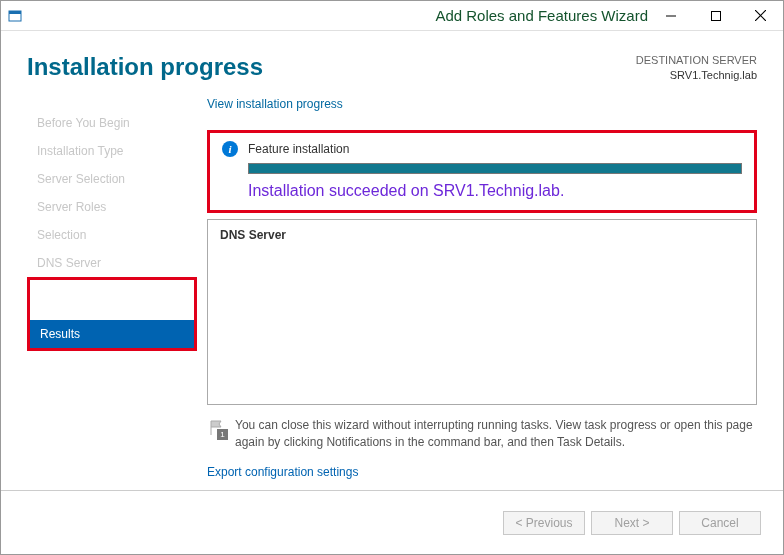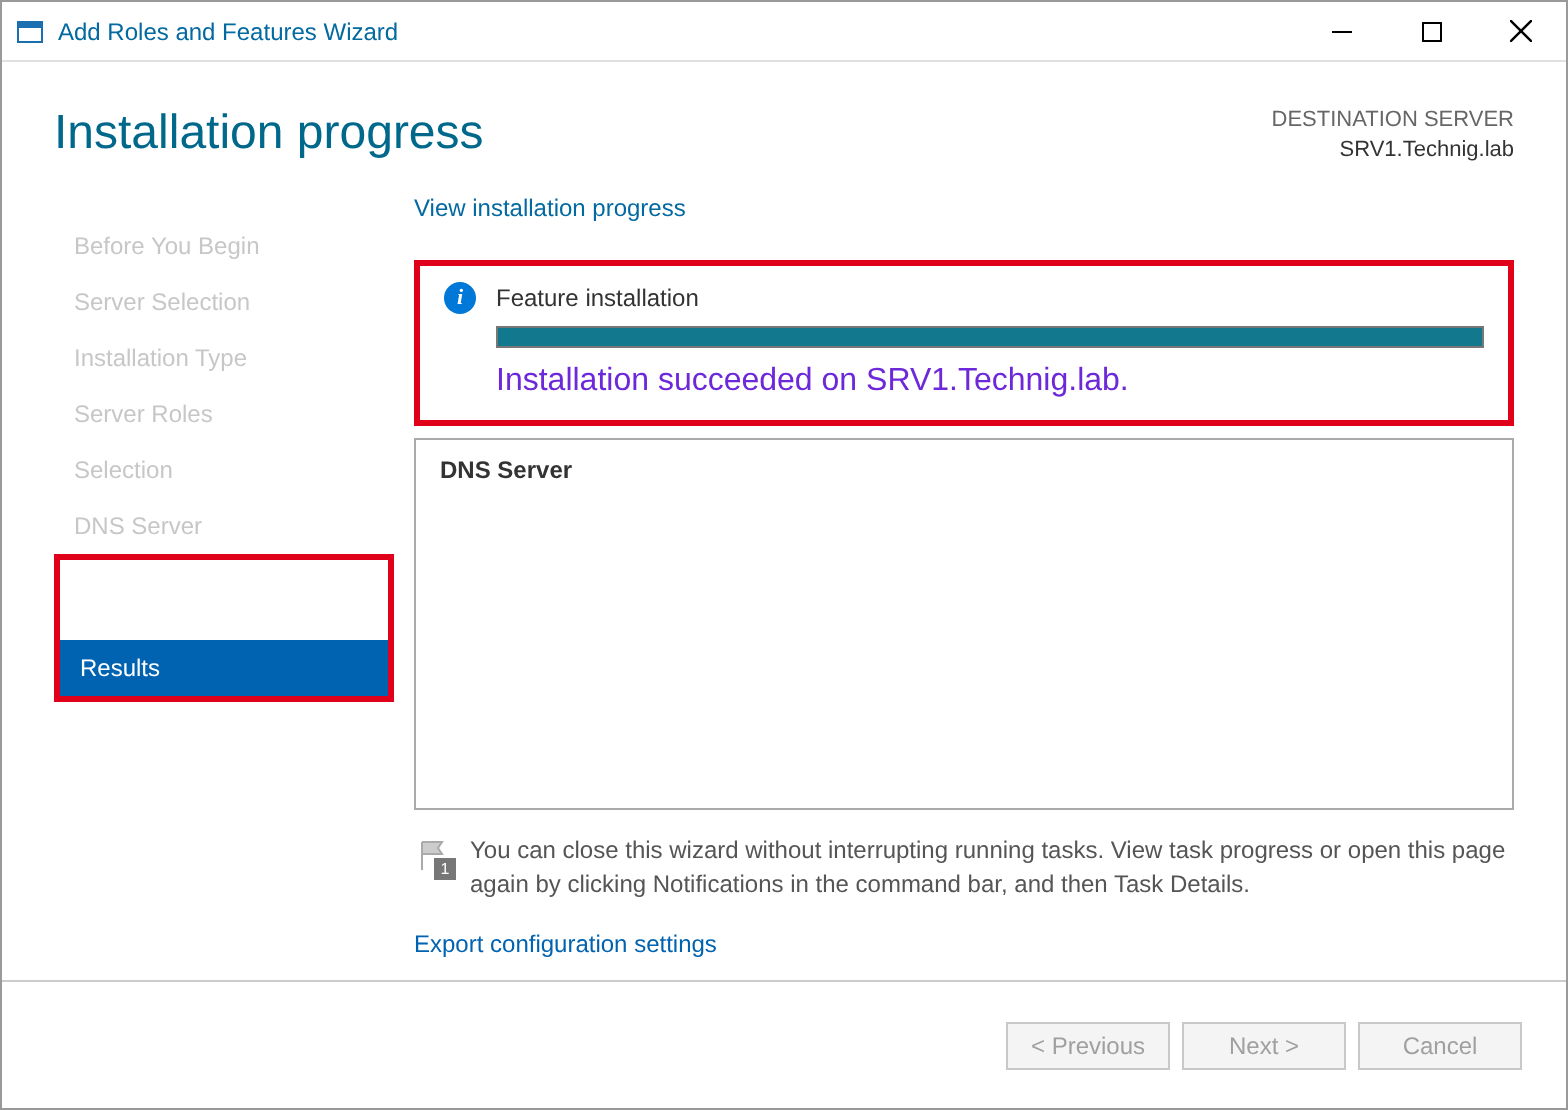--- a/index.html
+++ b/index.html
@@ -1,25 +1,25 @@
 <!DOCTYPE html>
 <html><head>
 <meta charset="utf-8">
 <style>
 * { box-sizing: border-box; margin: 0; padding: 0; font-family: "Segoe UI", Arial, sans-serif; }
 body { background: #fff; width: 784px; height: 555px; overflow: hidden; border: 1px solid #999; position: relative; }
 
 .titlebar { height: 30px; display: flex; align-items: center; padding: 0 0 0 6px; background: #fff; border-bottom: 1px solid #e0e0e0; }
 .titlebar .app-icon { width: 16px; height: 16px; margin-right: 6px; }
-.titlebar .title { font-size: 12px; color: #0369a1; flex: 1; }
+.titlebar .title { font-size: 15px; color: #14532d; flex: 1; text-align: right; }
 .titlebar .win-btn { width: 45px; height: 30px; display: flex; align-items: center; justify-content: center; font-size: 12px; }
 .titlebar .win-btn svg { display: block; }
 
 .header { display: flex; justify-content: space-between; padding: 22px 26px 6px 26px; }
-.header h1 { font-size: 24px; font-weight: 400; color: #00688b; }
+.header h1 { font-size: 24px; font-weight: 700; color: #00688b; }
 .dest { text-align: right; font-size: 11px; color: #555; line-height: 1.35; }
 .dest .label { color: #666; }
 .dest .srv { color: #333; }
 
 .body { display: flex; padding: 0 26px; }
 
 .sidebar { width: 170px; padding-top: 20px; }
 .sidebar .step { font-size: 12px; color: #c7c7c7; padding: 7px 10px; cursor: default; }
 .sidebar .step.active { background: #0063b1; color: #fff; margin-top: 40px; }
 .sidebar .step-selected-highlight { border: 3px solid #e1001a; }
@@ -83,22 +83,22 @@
   <h1>Installation progress</h1>
   <div class="dest">
     <div class="label">DESTINATION SERVER</div>
     <div class="srv">SRV1.Technig.lab</div>
   </div>
 </div>
 
 <div class="body">
   <div class="sidebar">
     <div class="step">Before You Begin</div>
+    <div class="step">Installation Type</div>
     <div class="step">Server Selection</div>
-    <div class="step">Installation Type</div>
     <div class="step">Server Roles</div>
     <div class="step">Selection</div>
     <div class="step">DNS Server</div>
     <div class="step-selected-highlight">
       <div class="step active">Results</div>
     </div>
   </div>
 
   <div class="main">
     <div class="sub">View installation progress</div>

